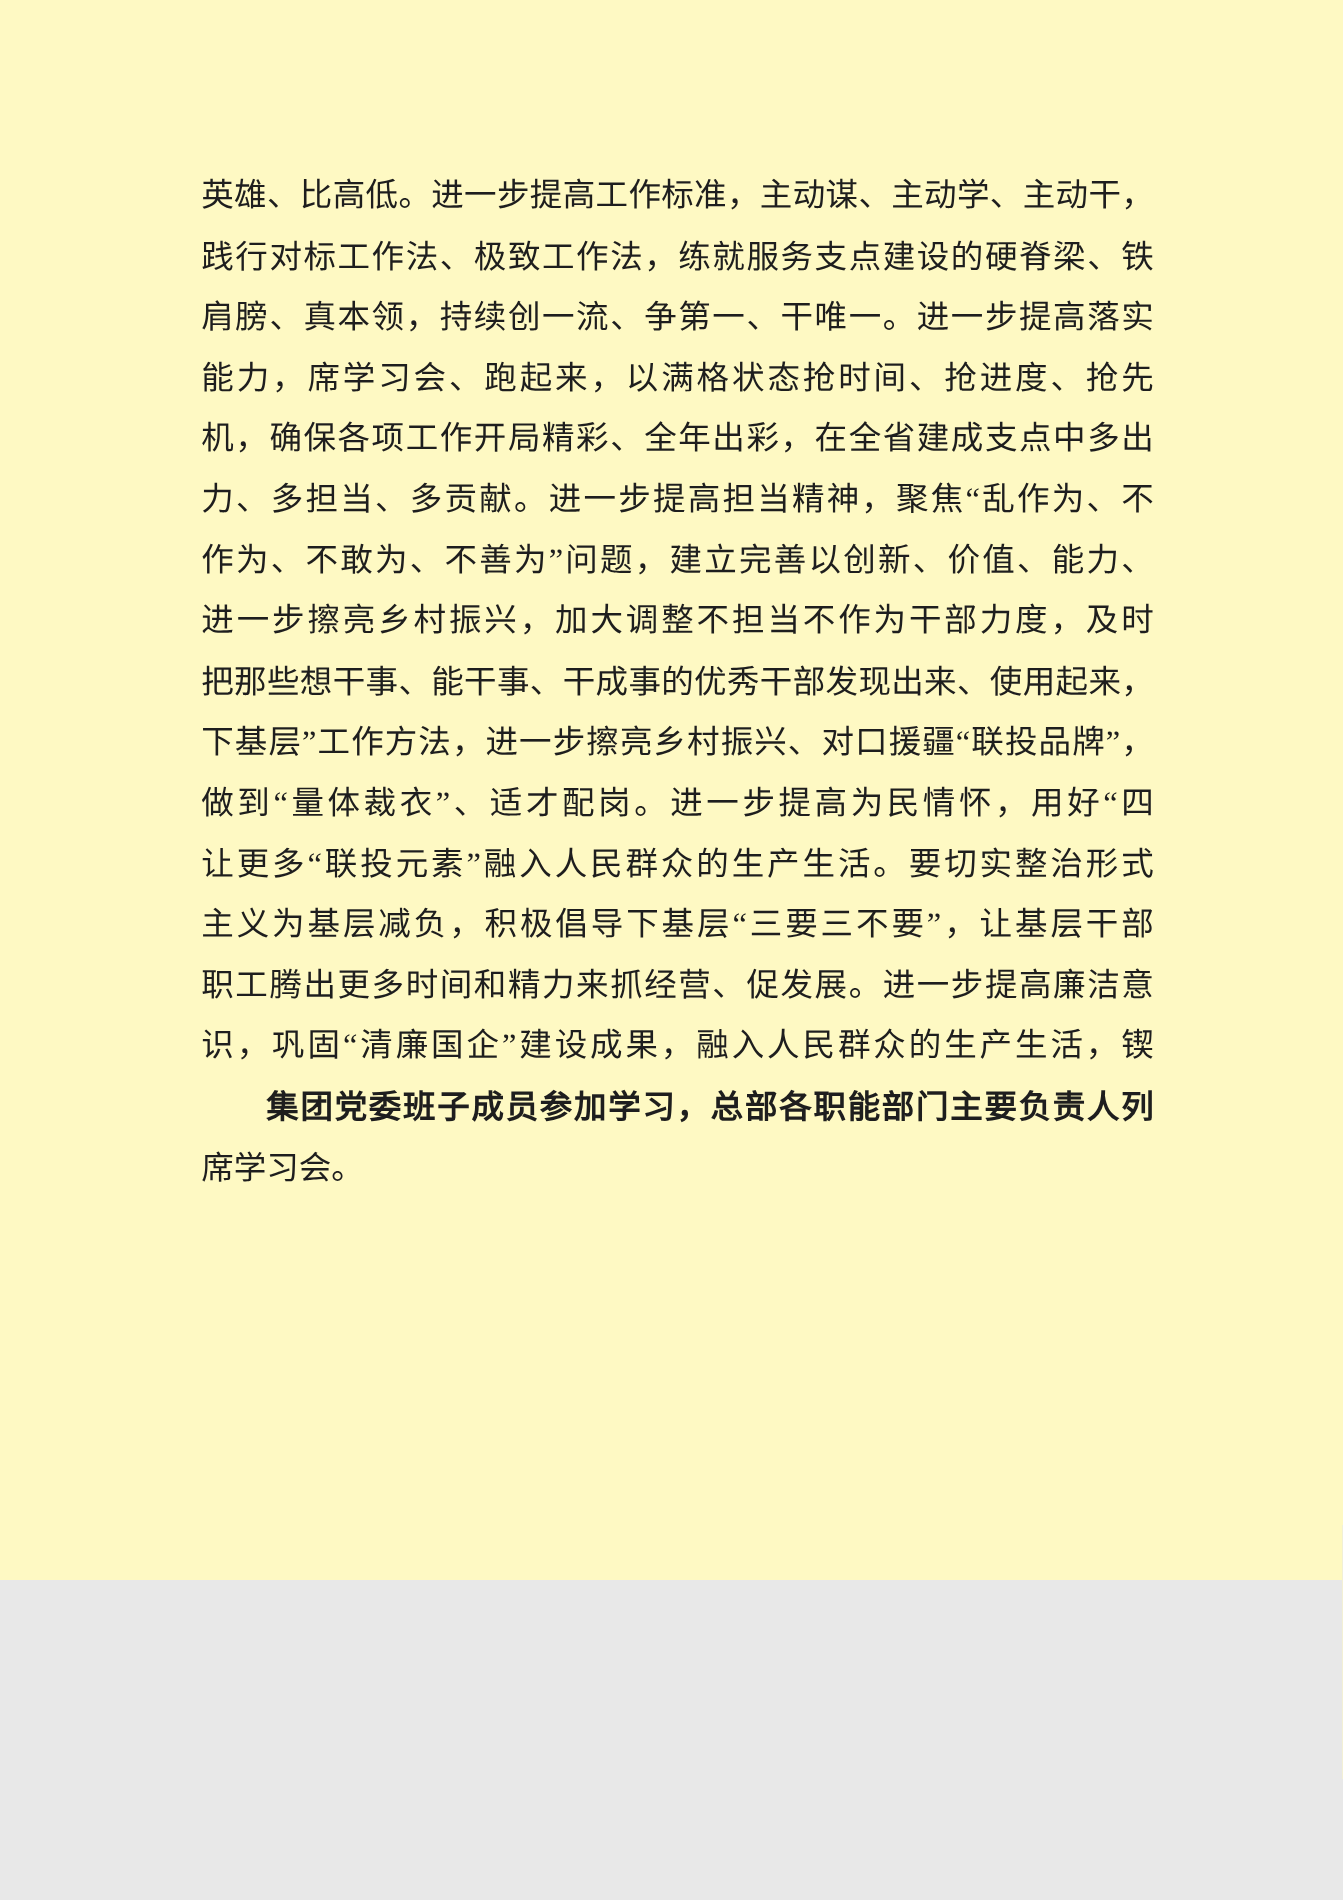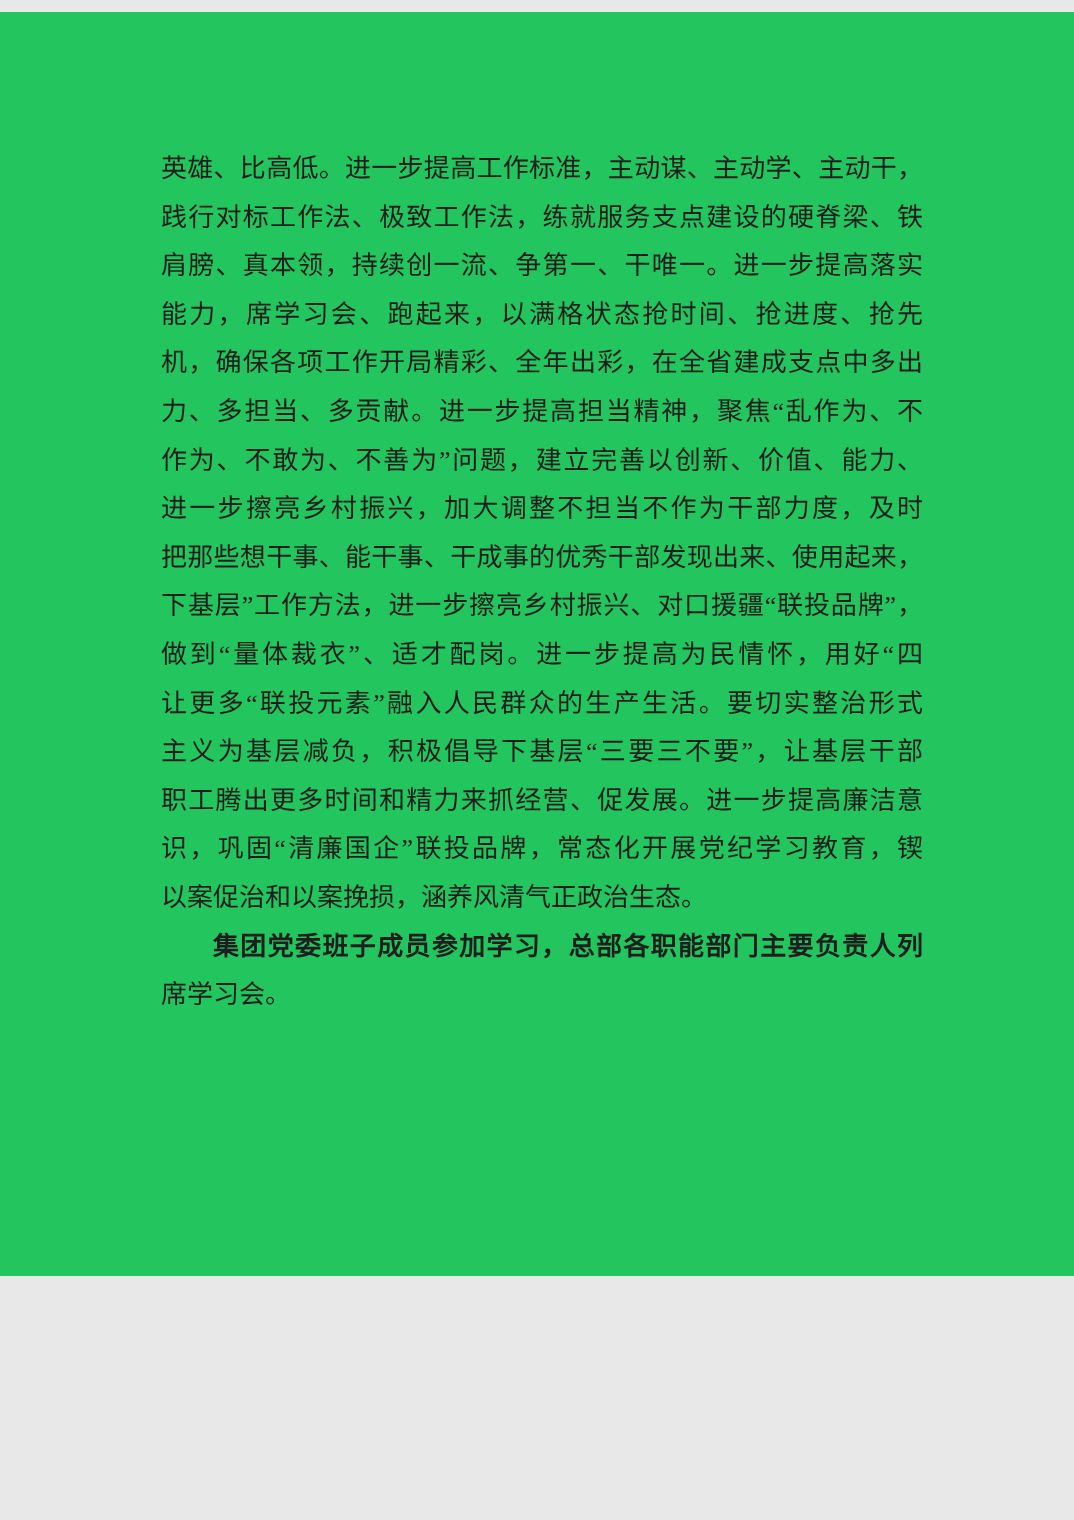--- a/index.html
+++ b/index.html
@@ -4,22 +4,22 @@
 <style>
   html, body {
     margin: 0;
     padding: 0;
     background: #e8e8e8;
   }
   .page {
     position: relative;
     width: 1074px;
     height: 1264px;
-    margin: 12px auto;
-    background: #22c55e;
+    margin: 0 auto;
+    background: #fef9c3;
     overflow: hidden;
     font-family: "Liberation Serif", "DejaVu Serif", serif;
   }
   .text-block {
     position: absolute;
     left: 161px;
     top: 133px;
     width: 762px;
     color: #1e1e1e;
   }
@@ -69,22 +69,21 @@
       <div class="line justify">机，确保各项工作开局精彩、全年出彩，在全省建成支点中多出</div>
       <div class="line justify">力、多担当、多贡献。进一步提高担当精神，聚焦“乱作为、不</div>
       <div class="line justify">作为、不敢为、不善为”问题，建立完善以创新、价值、能力、</div>
       <div class="line justify">进一步擦亮乡村振兴，加大调整不担当不作为干部力度，及时</div>
       <div class="line justify">把那些想干事、能干事、干成事的优秀干部发现出来、使用起来，</div>
       <div class="line justify">下基层”工作方法，进一步擦亮乡村振兴、对口援疆“联投品牌”，</div>
       <div class="line justify">做到“量体裁衣”、适才配岗。进一步提高为民情怀，用好“四</div>
       <div class="line justify">让更多“联投元素”融入人民群众的生产生活。要切实整治形式</div>
       <div class="line justify">主义为基层减负，积极倡导下基层“三要三不要”，让基层干部</div>
       <div class="line justify">职工腾出更多时间和精力来抓经营、促发展。进一步提高廉洁意</div>
-      <div class="line justify">识，巩固“清廉国企”联投品牌，常态化开展党纪学习教育，锲</div>
-      <div class="line">以案促治和以案挽损，涵养风清气正政治生态。</div>
+      <div class="line justify">识，巩固“清廉国企”建设成果，融入人民群众的生产生活，锲</div>
       <div class="line justify indent">集团党委班子成员参加学习，总部各职能部门主要负责人列</div>
       <div class="line">席学习会。</div>
     </section>
 
   <footer class="page-footer">
     <span class="page-number">– 3 –</span>
   </footer>
 
 </main>
 

